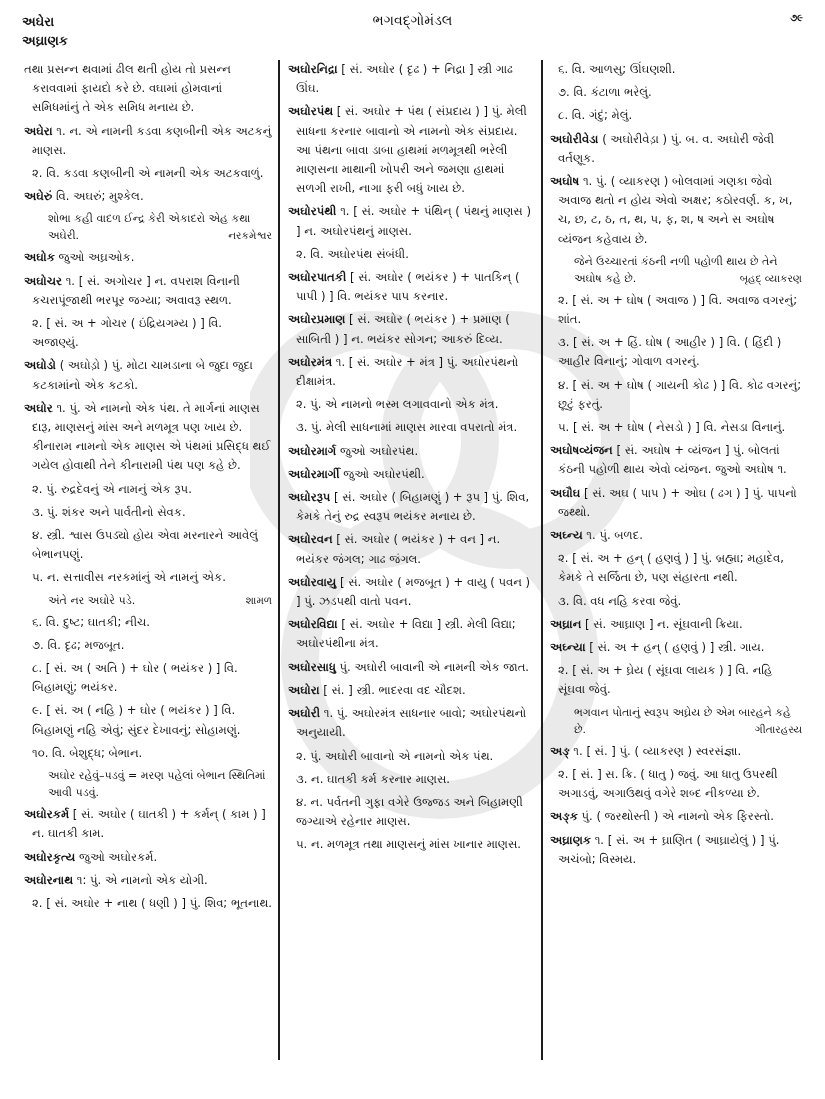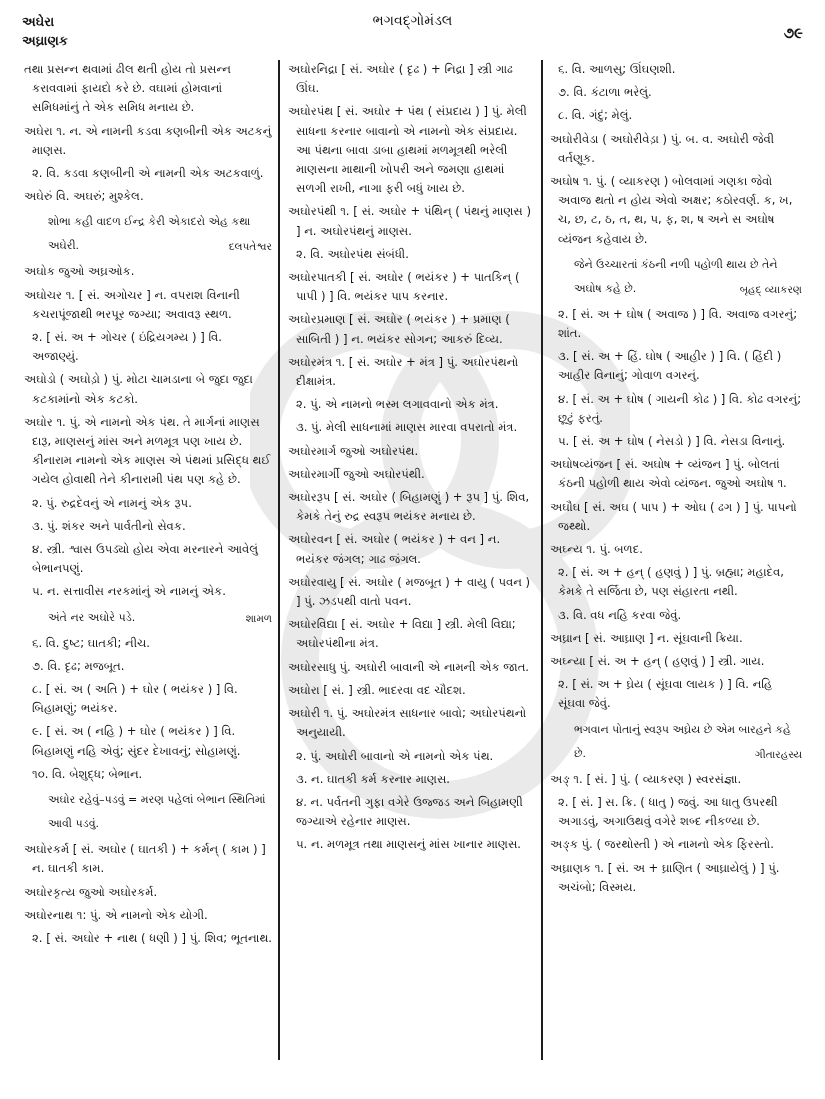--- a/index.html
+++ b/index.html
@@ -2,33 +2,33 @@
 <html><head>
 <meta charset="utf-8">
 <style>
   html,body{margin:0;padding:0;background:#ffffff;}
   body{width:825px;height:1099px;position:relative;overflow:hidden;
        font-family:"DejaVu Sans","Liberation Sans",sans-serif;color:#141414;}
   .watermark{position:absolute;left:250px;top:300px;width:380px;height:520px;pointer-events:none;opacity:.08;}
   .header{position:absolute;left:0;top:0;width:825px;height:55px;}
   .guide{position:absolute;left:22px;top:12px;font-size:13px;font-weight:bold;line-height:19px;}
   .title{position:absolute;left:0;width:825px;text-align:center;top:12px;font-size:14px;font-weight:normal;}
-  .pageno{position:absolute;right:22px;top:24px;font-size:15px;font-weight:bold;}
+  .pageno{position:absolute;right:22px;top:12px;font-size:10px;font-weight:bold;}
   .cols{position:absolute;left:0;top:60px;width:825px;height:1039px;}
   .col{position:absolute;top:0;height:1035px;font-size:11.6px;line-height:19.2px;overflow:hidden;}
   .col1{left:24px;width:248px;}
   .col2{left:288px;width:246px;}
   .col3{left:550px;width:252px;}
   .rule{position:absolute;top:0;width:2px;background:#1d1d1d;}
   .rule1{left:278px;height:1000px;}
   .rule2{left:541px;height:1000px;}
   .entry{margin:0 0 4px 0;text-indent:-8px;padding-left:8px;}
   .sense{margin:0 0 4px 8px;}
-  .hw{font-weight:normal;}
-  .quote{margin:0 0 4px 24px;font-size:11px;line-height:24px;}
+  .hw{font-weight:bold;}
+  .quote{margin:0 0 4px 24px;font-size:11px;line-height:17px;}
   .quote .src{float:right;font-size:10.5px;}
 </style>
 </head>
 <body>
 
 <svg class="watermark" viewBox="0 0 380 520">
   <circle cx="120" cy="140" r="110" fill="none" stroke="#000" stroke-width="38"></circle>
   <circle cx="260" cy="140" r="110" fill="none" stroke="#000" stroke-width="38"></circle>
   <circle cx="190" cy="360" r="140" fill="none" stroke="#000" stroke-width="38"></circle>
 </svg>
@@ -41,21 +41,21 @@
   <div class="title">ભગવદ્ગોમંડલ</div>
   <div class="pageno">૭૯</div>
 </div>
 
 <div class="cols">
   <div class="col col1">
       <div class="entry">તથા પ્રસન્ન થવામાં ઢીલ થતી હોય તો પ્રસન્ન કરાવવામાં ફાયદો કરે છે. વઘામાં હોમવાનાં સમિધમાંનું તે એક સમિધ મનાય છે.</div>
       <div class="entry"><span class="hw">અઘેરા</span> <span>૧. ન. એ નામની કડવા કણબીની એક અટકનું માણસ.</span></div>
       <div class="sense">૨. વિ. કડવા કણબીની એ નામની એક અટકવાળું.</div>
       <div class="entry"><span class="hw">અઘેરું</span> <span>વિ. અઘરું; મુશ્કેલ.</span></div>
-      <div class="quote"><span>શોભા કહી વાદળ ઈન્દ્ર કેરી એકાદરો એહ કથા અઘેરી.</span><span class="src">દલપતેશ્વર</span></div>
+      <div class="quote"><span>શોભા કહી વાદળ ઈન્દ્ર કેરી એકાદરો એહ કથા અઘેરી.</span><span class="src">નરકમેશ્વર</span></div>
       <div class="entry"><span class="hw">અઘોક</span> <span>જુઓ અઘ્રઓક.</span></div>
       <div class="entry"><span class="hw">અઘોચર</span> <span>૧. [ સં. અગોચર ] ન. વપરાશ વિનાની કચરાપૂંજાથી ભરપૂર જગ્યા; અવાવરૂ સ્થળ.</span></div>
       <div class="sense">૨. [ સં. અ + ગોચર ( ઇંદ્રિયગમ્ય ) ] વિ. અજાણ્યું.</div>
       <div class="entry"><span class="hw">અઘોડો</span> <span>( અઘોડ઼ો ) પું. મોટા ચામડાના બે જુદા જુદા કટકામાંનો એક કટકો.</span></div>
       <div class="entry"><span class="hw">અઘોર</span> <span>૧. પું. એ નામનો એક પંથ. તે માર્ગનાં માણસ દારૂ, માણસનું માંસ અને મળમૂત્ર પણ ખાય છે. કીનારામ નામનો એક માણસ એ પંથમાં પ્રસિદ્ધ થઈ ગયેલ હોવાથી તેને કીનારામી પંથ પણ કહે છે.</span></div>
       <div class="sense">૨. પું. રુદ્રદેવનું એ નામનું એક રૂપ.</div>
       <div class="sense">૩. પું. શંકર અને પાર્વતીનો સેવક.</div>
       <div class="sense">૪. સ્ત્રી. શ્વાસ ઉપડ્યો હોય એવા મરનારને આવેલું બેભાનપણું.</div>
       <div class="sense">૫. ન. સત્તાવીસ નરકમાંનું એ નામનું એક.</div>
       <div class="quote"><span>અંતે નર અઘોરે પડે.</span><span class="src">શામળ</span></div>

